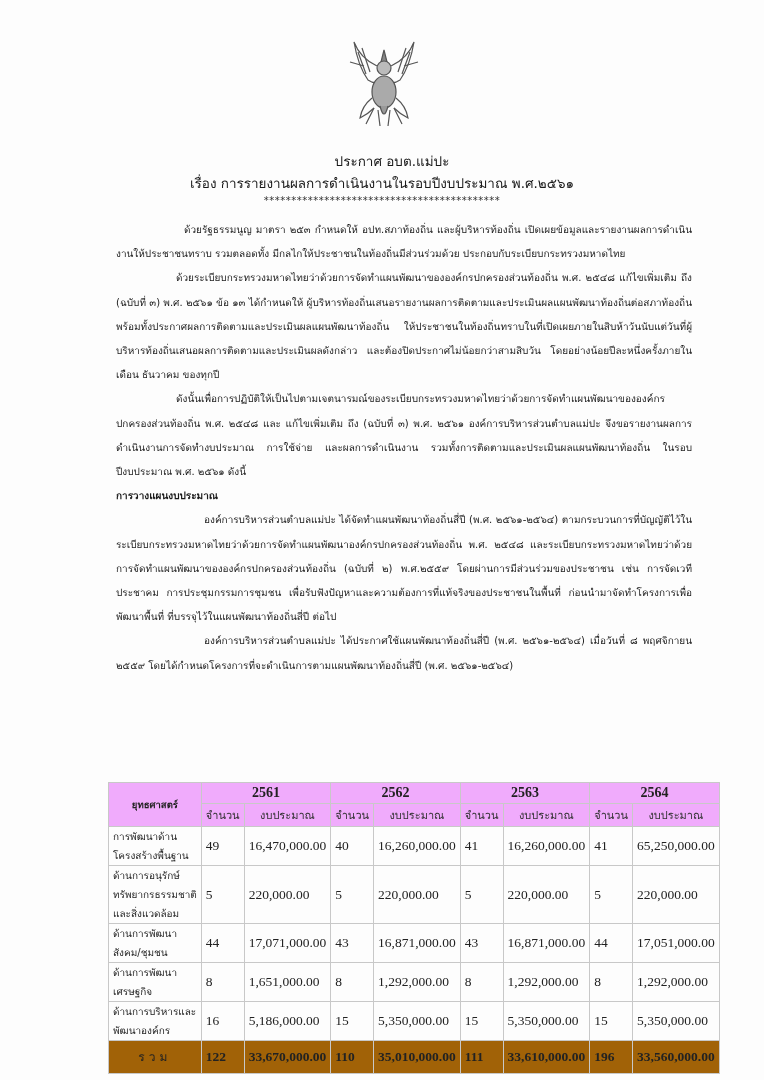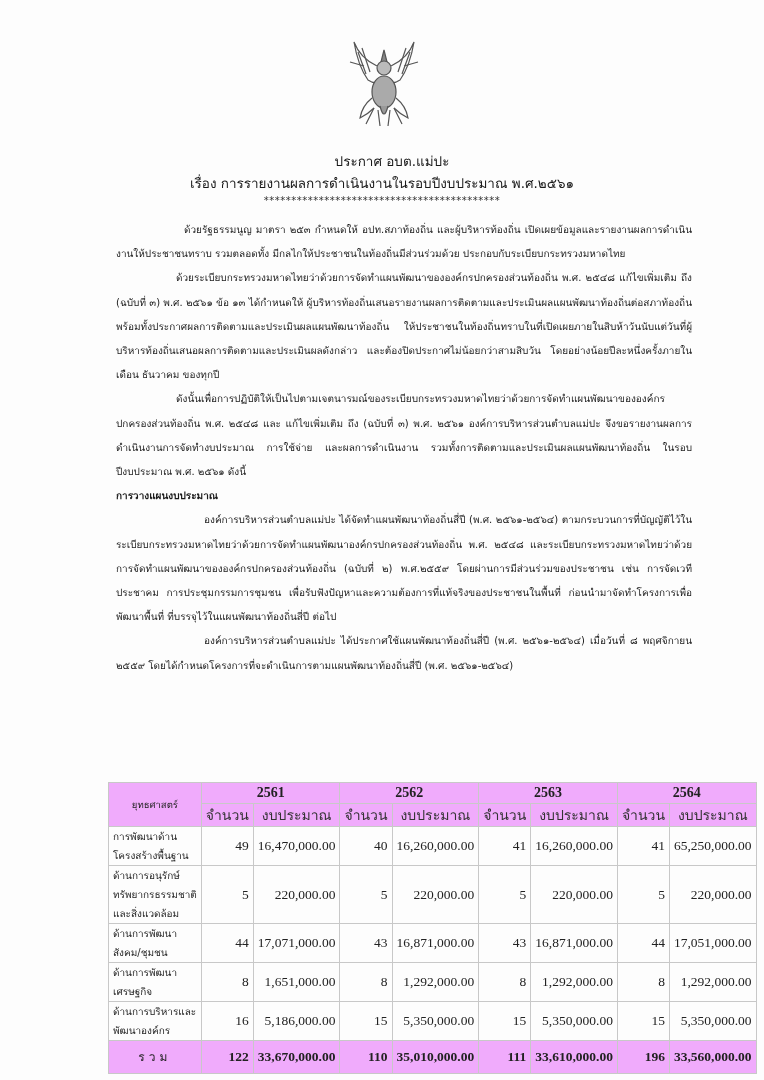--- a/index.html
+++ b/index.html
@@ -19,28 +19,28 @@
   .ind2 { text-indent:60px; }
   .ind3 { text-indent:88px; }
   .section-heading { font-weight:bold; }
   .budget-table {
     position:absolute; left:108px; top:782px; width:582px;
     border-collapse:collapse; font-family:"Liberation Serif", "DejaVu Serif", serif;
     font-size:13.5px; color:#222;
   }
   .budget-table th, .budget-table td { border:1px solid #c8c8c8; padding:0 4px; }
   .budget-table thead th { background:#f0abfc; font-weight:bold; height:20px; }
-  .budget-table thead tr.sub th { font-size:14px; font-weight:normal; height:22px; color:#333; }
+  .budget-table thead tr.sub th { font-size:11px; font-weight:normal; height:22px; color:#333; }
   .budget-table th.year { font-size:14px; }
-  .budget-table th.strategy { font-size:9.5px; font-weight:normal; width:166px; }
+  .budget-table th.strategy { font-size:9.5px; font-weight:bold; width:166px; }
   .budget-table td.label { text-align:left; font-size:10px; font-family:"DejaVu Sans", sans-serif; line-height:19px; }
-  .budget-table td.num { text-align:right; }
+  .budget-table td.num { }
   .budget-table tbody tr { height:31px; }
   .budget-table tbody tr.tall { height:58px; }
-  .budget-table tfoot td { background:#f0abfc; font-weight:bold; height:32px;margin-left:12px; }
+  .budget-table tfoot td { background:#a16207; font-weight:bold; height:32px;margin-left:12px; }
   .budget-table tfoot td.label { text-align:center; font-weight:normal; letter-spacing:4px; font-size:12px; }
 </style>
 </head>
 <body>
 
 <div class="page">
 
   <svg class="emblem" viewBox="0 0 88 96">
     <g fill="none" stroke="#555" stroke-width="1.2">
       <path d="M44 14 L41 26 L47 26 Z" fill="#888"></path>

